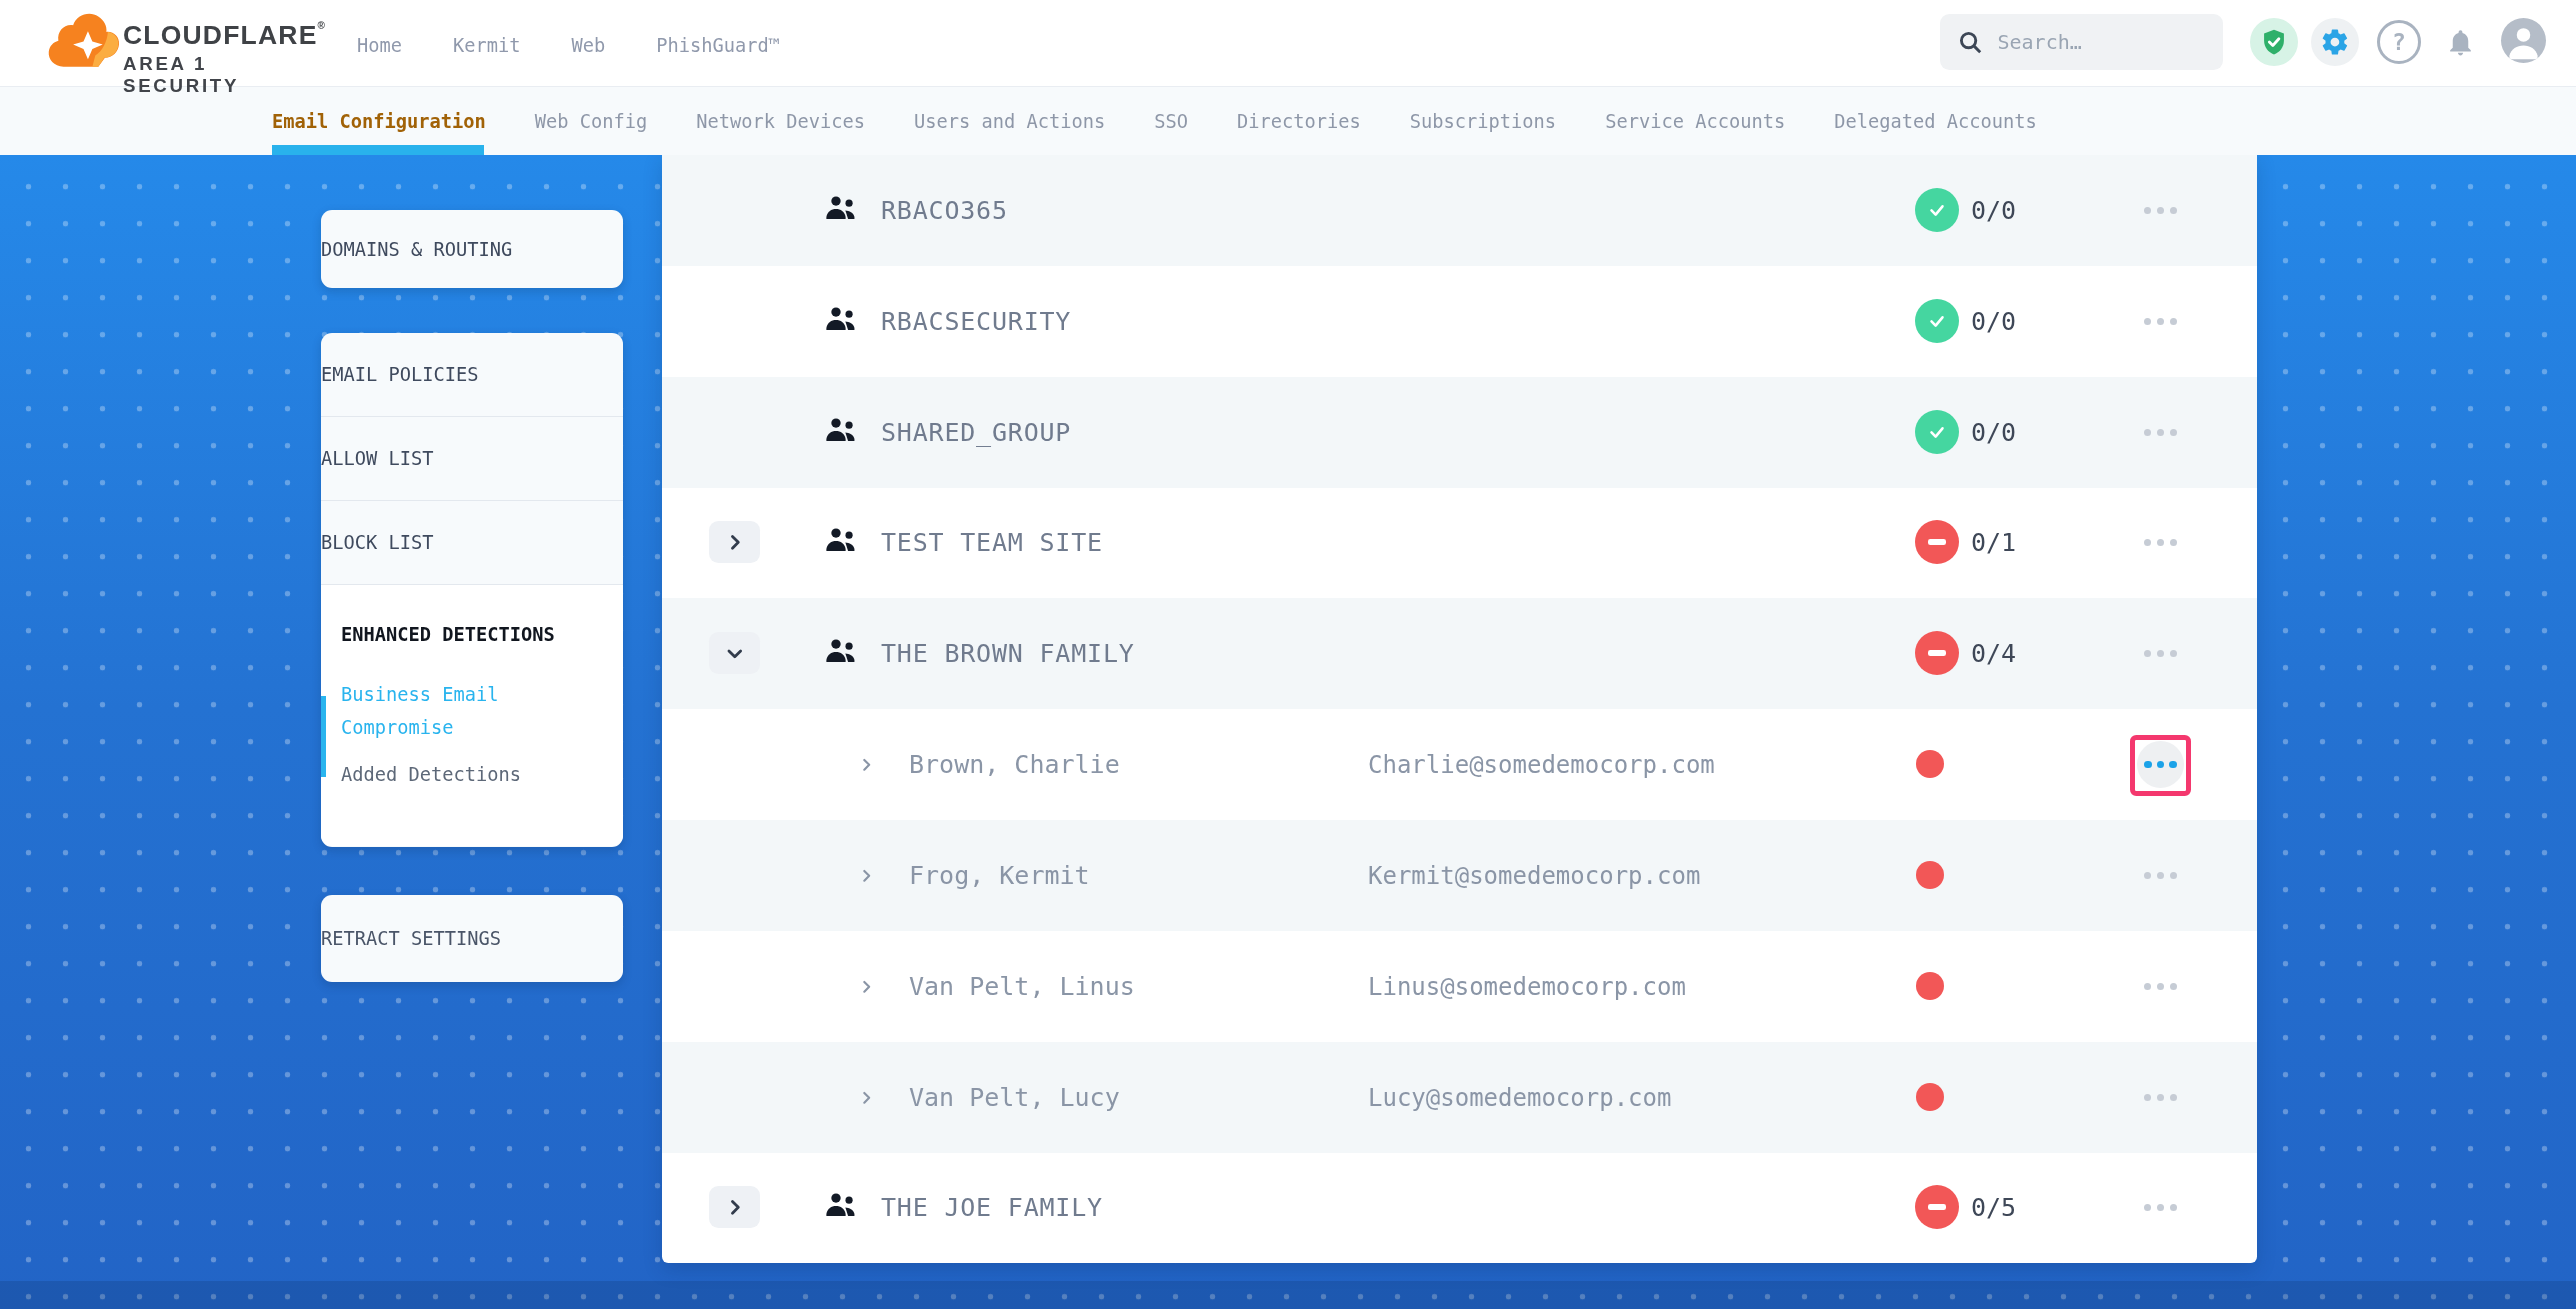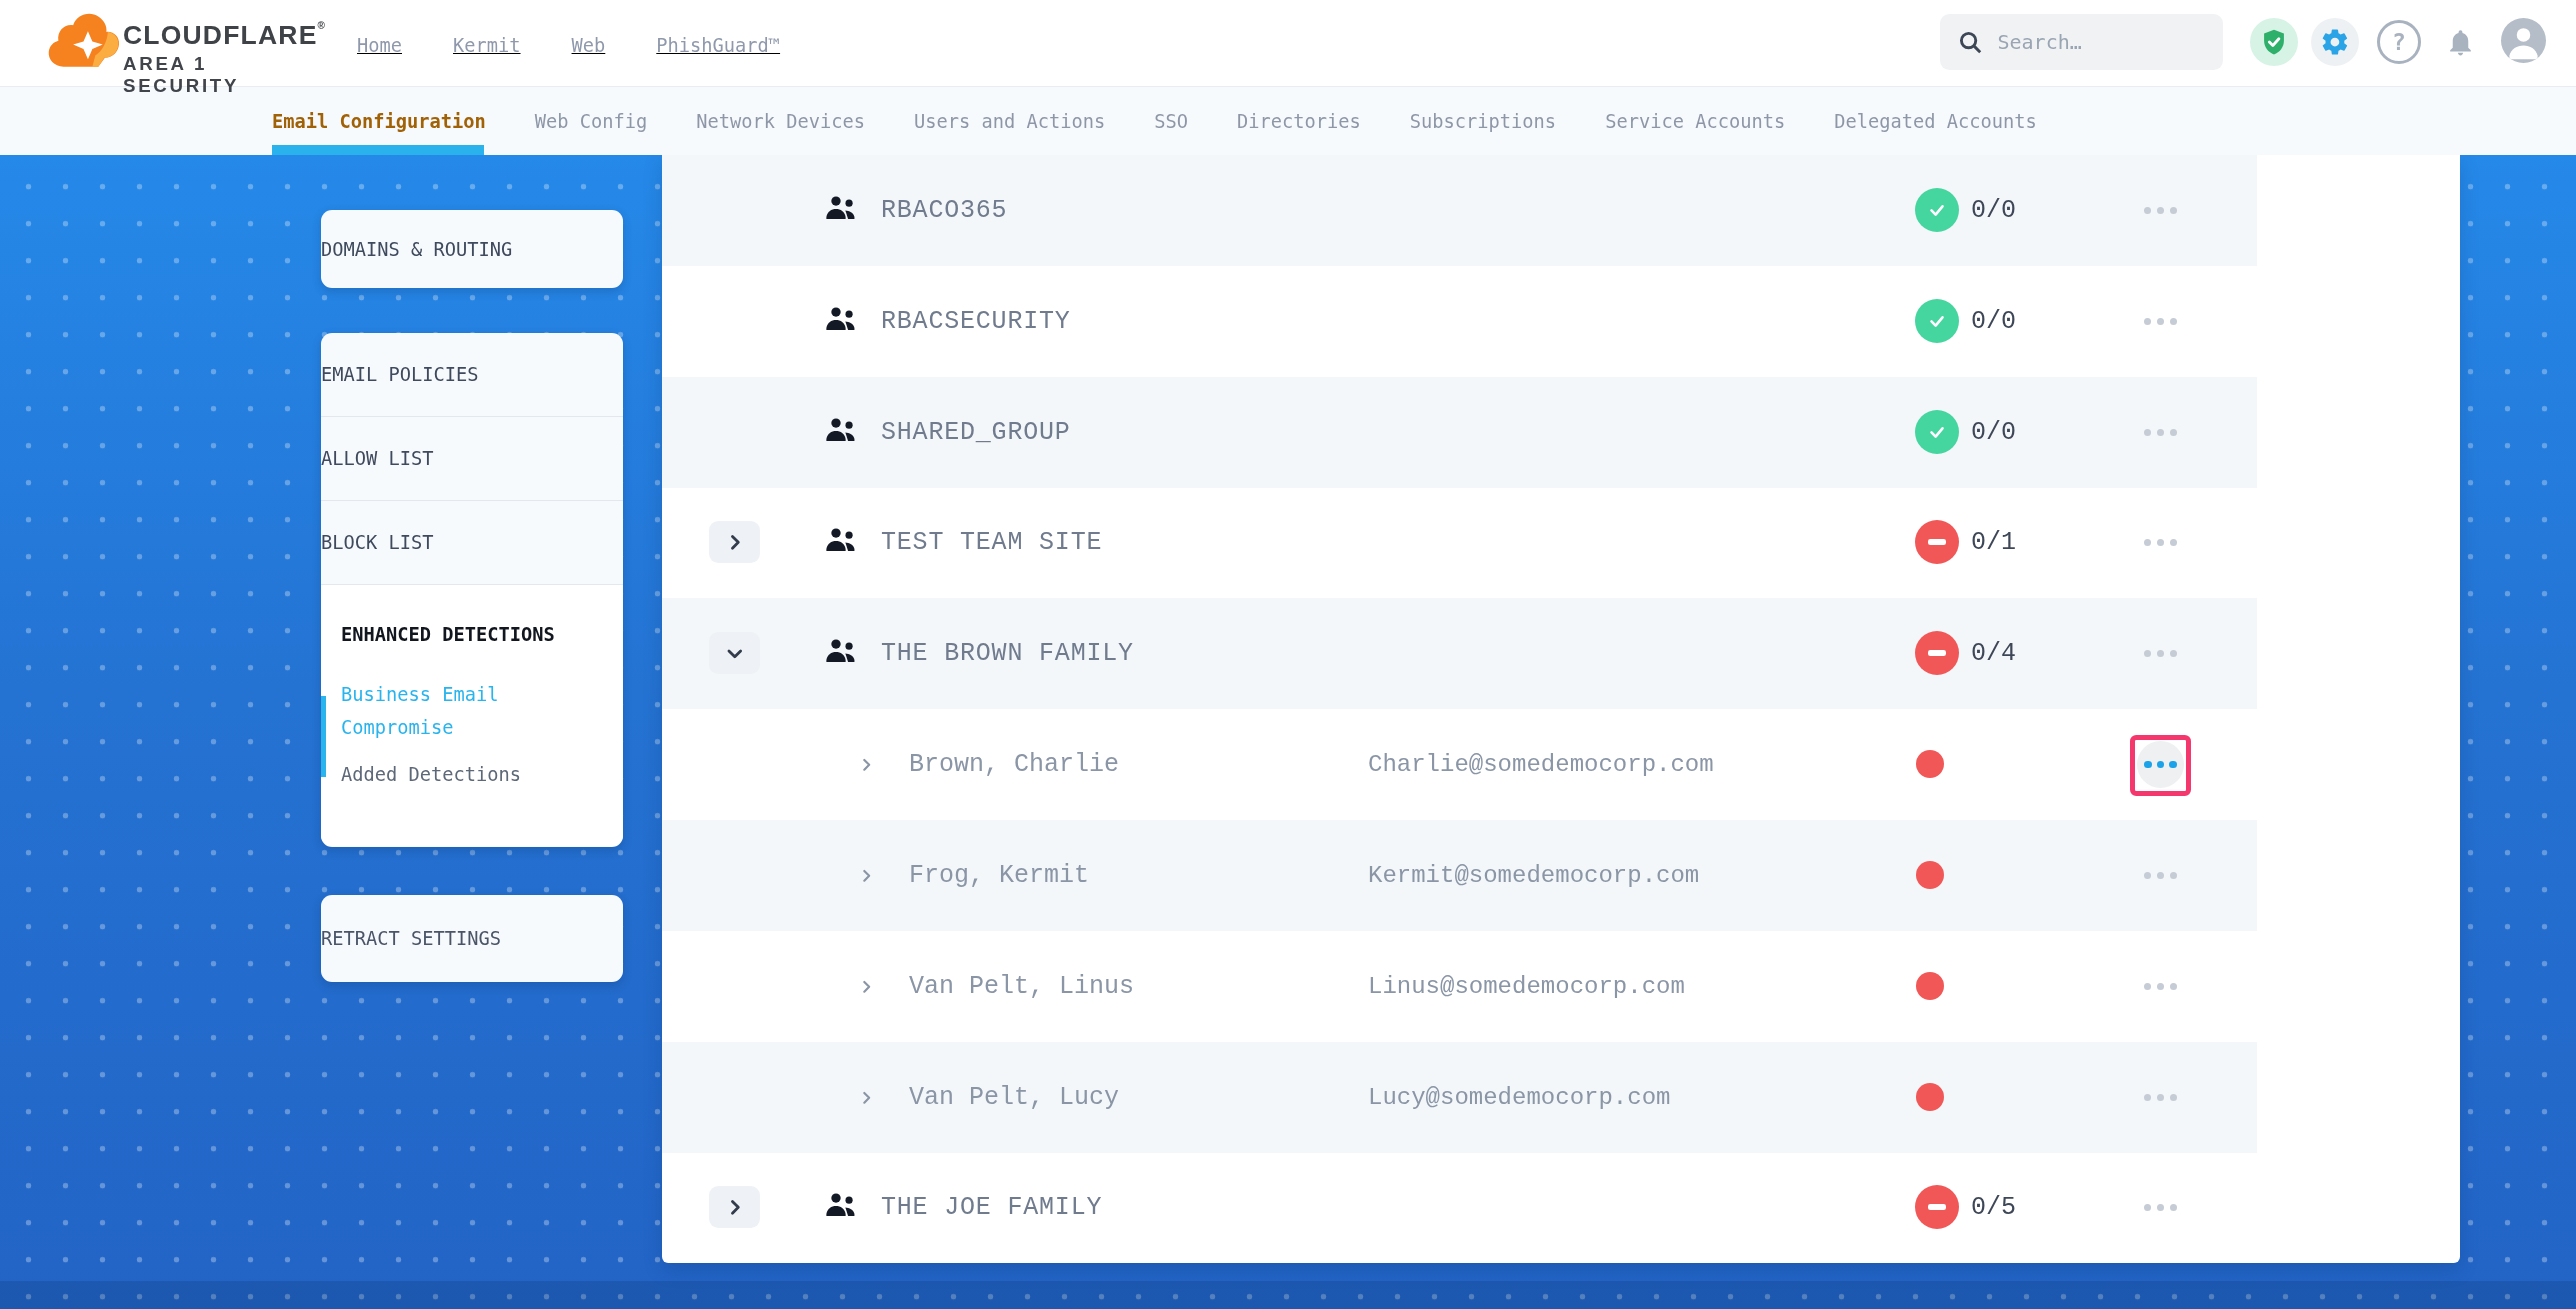--- a/index.html
+++ b/index.html
@@ -18,21 +18,21 @@
 
   
   .header { position:absolute; left:0; top:0; width:2576px; height:87px; background:#fff;
             border-bottom:0.8px solid #e9edf2; z-index:20; }
   .logo { position:absolute; left:44px; top:6.2px; width:257px; height:75px; cursor:pointer; }
   .logo-cloud { position:absolute; left:1.6px; top:3.1px; }
   .logo-text { position:absolute; left:79px; top:14px; font-family:"Liberation Sans", sans-serif; }
   .logo-brand { font-size:26.5px; font-weight:800; color:#3f4246; letter-spacing:1.2px; }
   .logo-reg { font-size:10px; font-weight:700; color:#3f4246; vertical-align:top; }
   .logo-product { font-size:18.7px; font-weight:700; color:#41444a; letter-spacing:2.7px; margin-top:2.3px; }
-  .top-nav { position:absolute; left:357px; top:0; height:90px; display:flex; align-items:center; gap:51px;text-decoration:underline; }
+  .top-nav { position:absolute; left:357px; top:0; height:90px; display:flex; align-items:center; gap:51px; }
   .top-nav span { font-size:18.7px; color:#9099ac; cursor:pointer; }
   .search-pill { position:absolute; left:1940px; top:14px; width:283px; height:56px;
                  background:#f0f2f4; border-radius:9.3px; display:flex; align-items:center; padding:0 17px; }
   .search-pill svg { flex:0 0 auto; margin-right:14px; }
   .search-pill input { border:none; outline:none; background:transparent; width:100%;
                  font-family:"DejaVu Sans Mono", monospace; font-size:20px; color:#4a5568; }
   .search-pill input::placeholder { color:#9aa5b3; }
   .hicon { position:absolute; top:18px; width:48px; height:48px; border-radius:50%;
            display:flex; align-items:center; justify-content:center; cursor:pointer; }
   .hicon.shield { left:2250px; background:#d7f3e6; }
@@ -61,22 +61,22 @@
   .card-c .side-item { color:#4a5568; }
   .card-b .plain { height:84px; border-bottom:0.8px solid #e3e8ee; }
   .enhanced-block { background:#ffffff; border-radius:0 0 11px 11px; height:261px; position:relative;
                     padding:33px 20px 0 20px; }
   .enhanced-title { font-size:18.7px; font-weight:bold; color:#11161f; line-height:33px; }
   .bec-item { margin-top:26.5px; font-size:18.7px; color:#29b4ee; line-height:33px; cursor:pointer; }
   .bec-bar { position:absolute; left:0; top:111px; width:5.4px; height:81px; background:#29b4ee; }
   .added-item { margin-top:20px; font-size:18.7px; color:#5d6878; cursor:pointer; }
 
   
-  .table { position:absolute; left:662px; top:155px; width:1798px; height:1108px; background:#fff;
-           z-index:6; box-shadow:0 6.2px 18.7px rgba(10,35,75,.18); border-radius:0 0 6.2px 6.2px; overflow:hidden;font-family:Liberation Mono, monospace; }
+  .table { position:absolute; left:662px; top:155px; width:1595px; height:1108px; background:#fff;
+           z-index:6; box-shadow:0 6.2px 18.7px rgba(10,35,75,.18); border-radius:0 0 6.2px 6.2px; overflow:hidden; }
   .row { position:absolute; left:0; width:1595px; height:111px; }
   .row.light { background:#f3f7f9; }
   .expander { position:absolute; left:47px; top:34px; width:51px; height:42px; background:#eef1f5;
               border-radius:9.3px; display:flex; align-items:center; justify-content:center; cursor:pointer; }
   .expander svg { stroke:#323c4c; }
   .expander.expanded svg { transform:rotate(90deg); }
   .people { position:absolute; left:163px; top:39px; }
   .gname { position:absolute; left:219px; top:0; height:111px; display:flex; align-items:center;
            font-size:25px; color:#707b8e; letter-spacing:0.8px; }
   .member-chevron { position:absolute; left:198px; top:0; height:111px; display:flex; align-items:center; }

